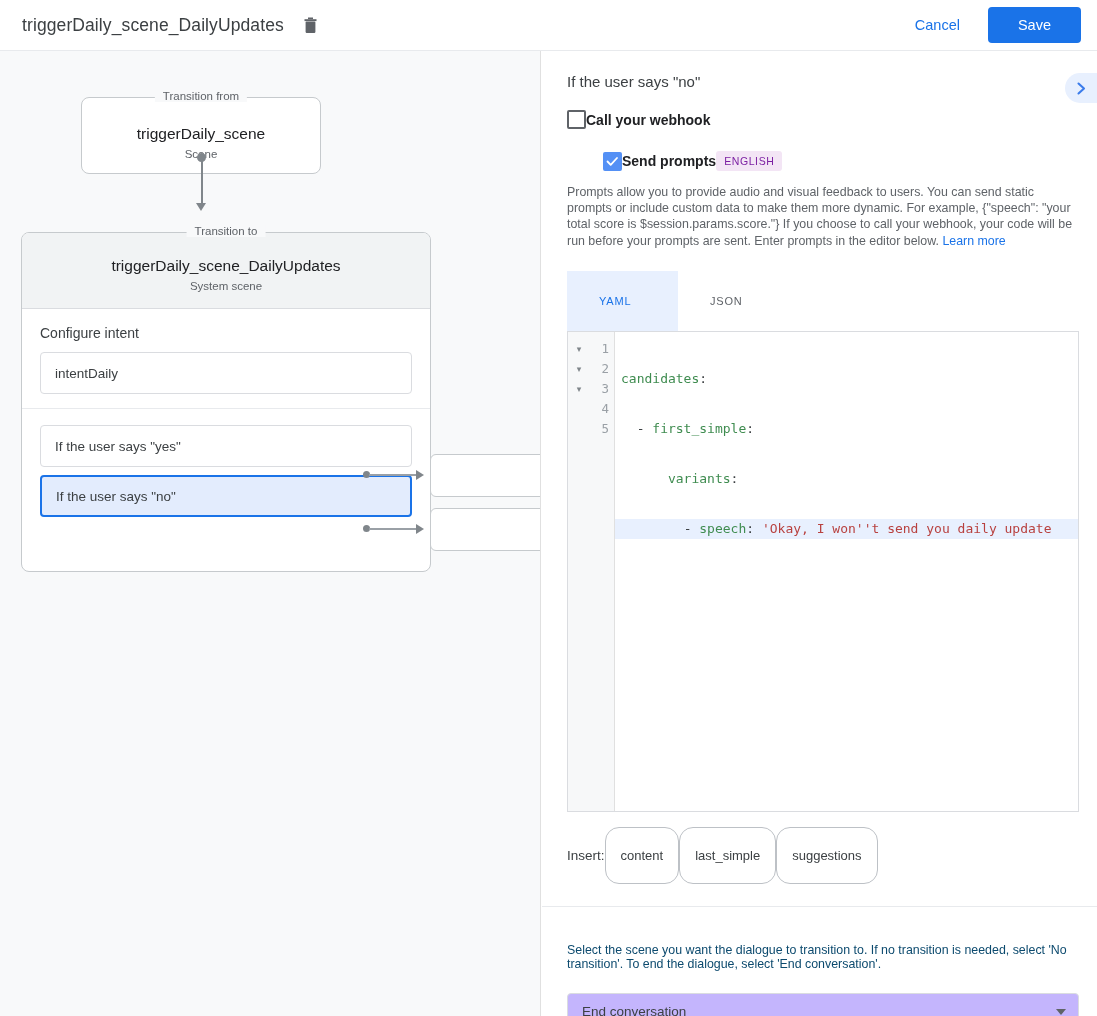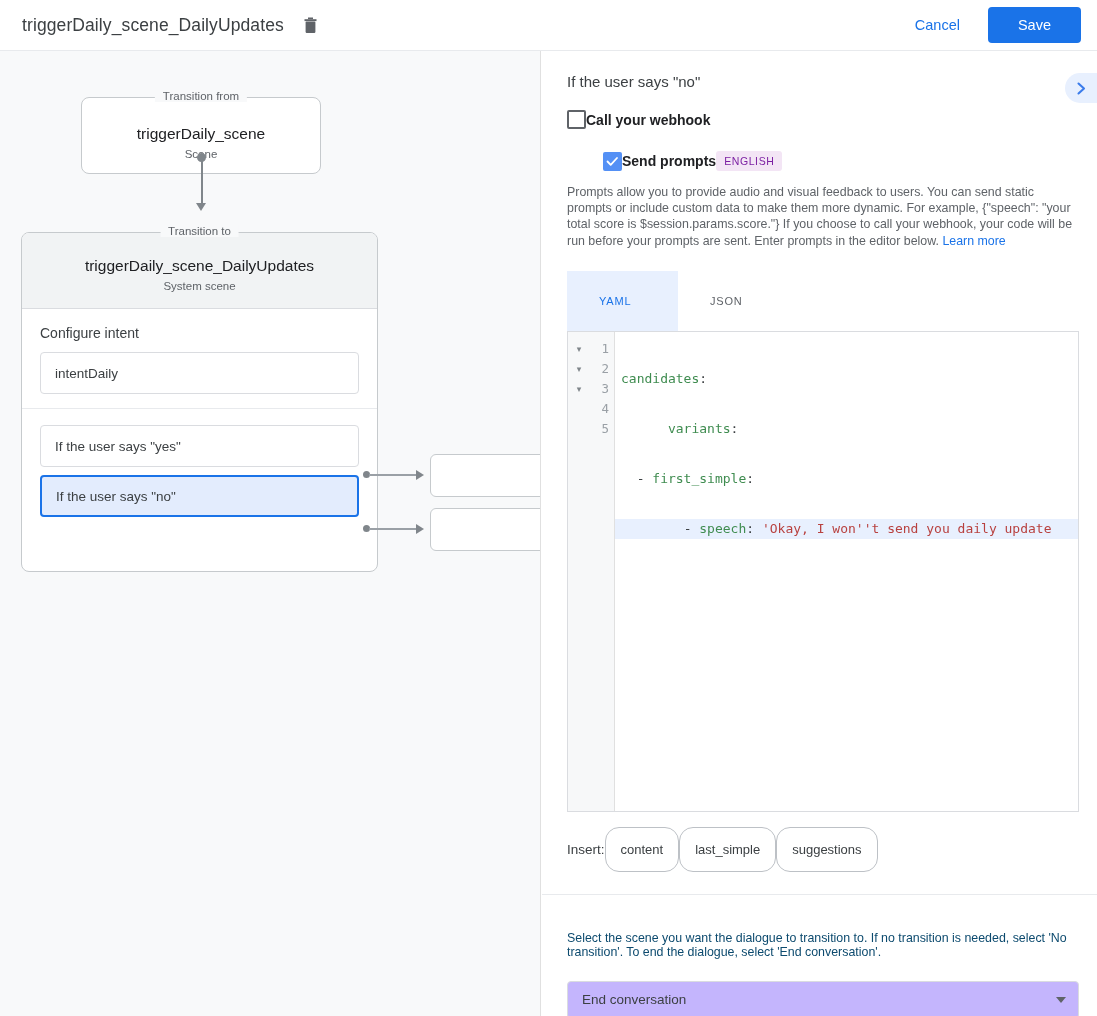--- a/index.html
+++ b/index.html
@@ -100,21 +100,21 @@
   }
   .arrow-head {
     position: absolute;
     width: 0; height: 0;
     border-left: 5px solid transparent;
     border-right: 5px solid transparent;
     border-top: 8px solid #80868b;
   }
 
   #node-to {
-    left: 21px; top: 181px; width: 357px; height: 340px;
+    left: 21px; top: 181px; width: 410px; height: 340px;
     background: #ffffff;
   }
   .node-to-head {
     background: #f1f3f4;
     border-radius: 7px 7px 0 0;
     border-bottom: 1px solid #dadce0;
     padding: 24px 0 16px 0;
   }
   .section-block { padding: 16px 18px 14px 18px; }
   .section-block + .section-block { border-top: 1px solid #e8eaed; }
@@ -257,21 +257,21 @@
   .p { color: #3c4043; }
 
   .insert-row {
     display: flex; align-items: center; 
     margin: 15px 0 0 25px;
   }
   .insert-label { font-size: 13.5px; color: #3c4043; }
   .chip {
     border: 1px solid #bdc1c6;
     border-radius: 14px;
-    padding: 14px 15px;
+    padding: 20px 15px;
     font-size: 13px; color: #3c4043;
     cursor: pointer; background: #ffffff;
     font-family: inherit;
   }
 
   .divider {
     margin-top: 22px;
     height: 1px; background: #e8eaed; width: 100%;
   }
   .transition-sec { padding: 25px 18px 0 25px; }
@@ -401,22 +401,22 @@
     </div>
     <div class="num-col">
       <div class="lnum">1</div>
       <div class="lnum">2</div>
       <div class="lnum">3</div>
       <div class="lnum">4</div>
       <div class="lnum">5</div>
     </div>
     <div class="code-col">
       <div class="cline"><span class="p"></span><span class="p"></span><span class="k">candidates</span><span class="p">:</span></div>
+      <div class="cline"><span class="p">  </span><span class="p">- </span><span class="k">first_simple</span><span class="p">:</span></div>
       <div class="cline"><span class="p">      </span><span class="p"></span><span class="k">variants</span><span class="p">:</span></div>
-      <div class="cline"><span class="p">  </span><span class="p">- </span><span class="k">first_simple</span><span class="p">:</span></div>
       <div class="cline hl"><span class="p">        </span><span class="p">- </span><span class="k">speech</span><span class="p">: </span><span class="s">'Okay, I won''t send you daily update</span></div>
       <div class="cline"><span class="p"></span></div>
     </div>
   </div>
 
   <div class="insert-row">
     <div class="insert-label">Insert:</div>
     <button class="chip">content</button>
     <button class="chip">last_simple</button>
     <button class="chip">suggestions</button>

